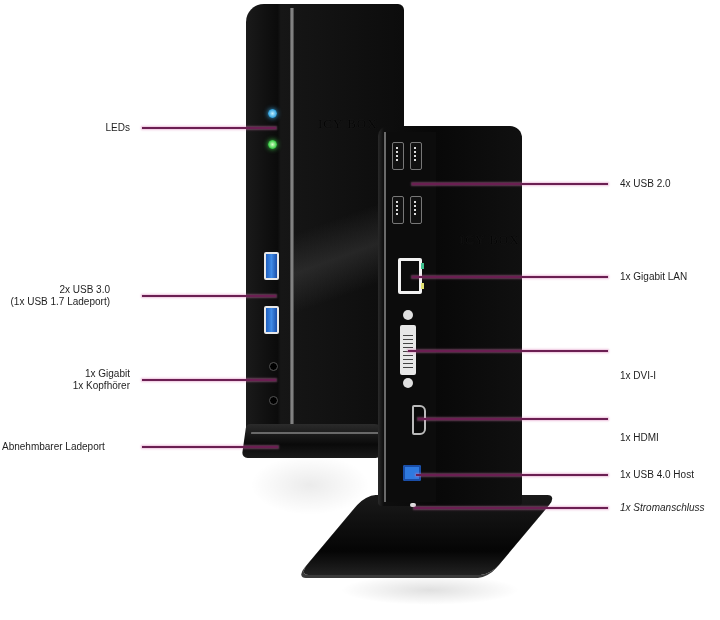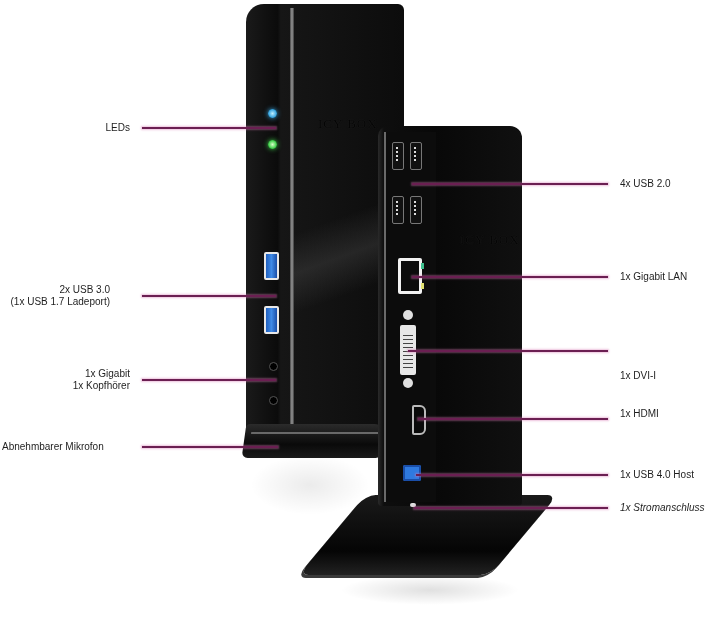--- a/index.html
+++ b/index.html
@@ -154,41 +154,41 @@
 </div>
 <div class="line" style="left:142px; top:295px; width:134px;"></div>
 
 <div class="label left" style="right:590px; top:368px;">
   <div>1x Gigabit</div>
   <div>1x Kopfhörer</div>
 </div>
 <div class="line" style="left:142px; top:379px; width:134px;"></div>
 
 <div class="label left" style="left:2px; top:441px;">
-  <div>Abnehmbarer Mikrofon</div>
+  <div>Abnehmbarer Ladeport</div>
 </div>
 <div class="line" style="left:142px; top:446px; width:136px;"></div>
 
 <div class="line" style="left:412px; top:183px; width:196px;"></div>
 <div class="label" style="left:620px; top:178px;">
   <div>4x USB 2.0</div>
 </div>
 
 <div class="line" style="left:412px; top:276px; width:196px;"></div>
 <div class="label" style="left:620px; top:271px;">
   <div>1x Gigabit LAN</div>
 </div>
 
 <div class="line" style="left:408px; top:350px; width:200px;"></div>
 <div class="label" style="left:620px; top:359px;margin-top:11px;">
   <div>1x DVI-I</div>
 </div>
 
 <div class="line" style="left:418px; top:418px; width:190px;"></div>
-<div class="label" style="left:620px; top:408px;">
+<div class="label" style="left:620px; top:432px;">
   <div>1x HDMI</div>
 </div>
 
 <div class="line" style="left:416px; top:474px; width:192px;"></div>
 <div class="label" style="left:620px; top:469px;">
   <div>1x USB 4.0 Host</div>
 </div>
 
 <div class="line" style="left:414px; top:507px; width:194px;"></div>
 <div class="label" style="left:620px; top:502px;font-style:italic;">

